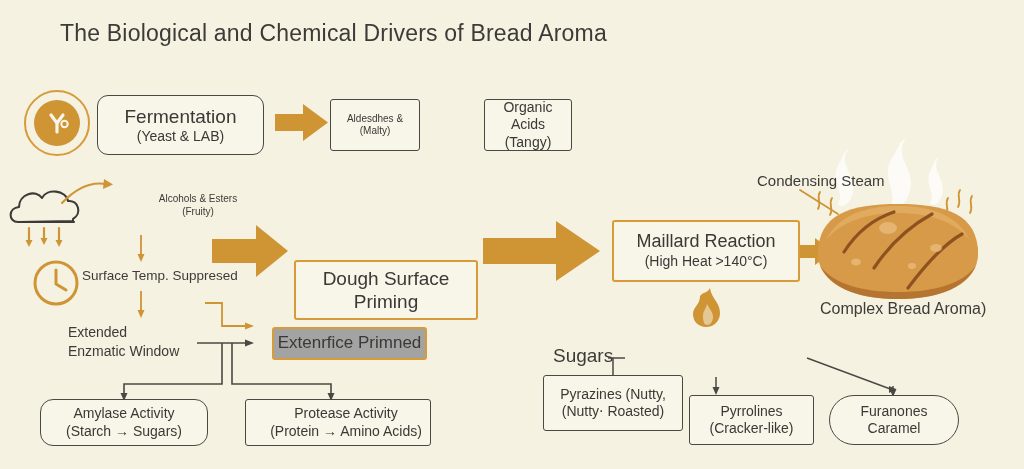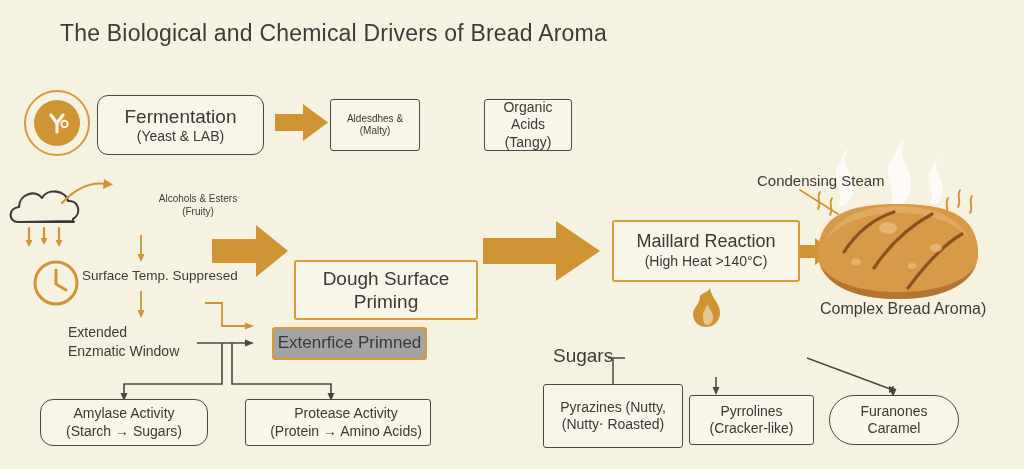--- a/index.html
+++ b/index.html
@@ -265,21 +265,21 @@
 
     <path d="M716 377 L716 390" stroke="#4a4842" stroke-width="1.5"></path>
     <polygon points="712.5,387 719.5,387 716,395" fill="#4a4842"></polygon>
 
     <path d="M807 358 L893 390" stroke="#4a4842" stroke-width="1.5"></path>
     <polygon points="889,386 896,389 889,393" fill="#4a4842"></polygon>
     <path d="M893 386 L893 392" stroke="#4a4842" stroke-width="1.5"></path>
     <polygon points="889.5,389 896.5,389 893,397" fill="#4a4842"></polygon>
   </svg>
 
-  <div class="abs box" style="left:543px;top:384px;width:140px;height:64px;font-size:14px;">
+  <div class="abs box" style="left:543px;top:375px;width:140px;height:56px;font-size:14px;">
     <span class="l1">Pyrazines (Nutty,</span>
     <span class="l2">(Nutty‧ Roasted)</span>
   </div>
 
   <div class="abs box" style="left:689px;top:395px;width:125px;height:50px;font-size:14px;">
     <span class="l1">Pyrrolines</span>
     <span class="l2">(Cracker-like)</span>
   </div>
 
   <div class="abs box" style="left:829px;top:395px;width:130px;height:50px;font-size:14px;border-radius:25px;">

